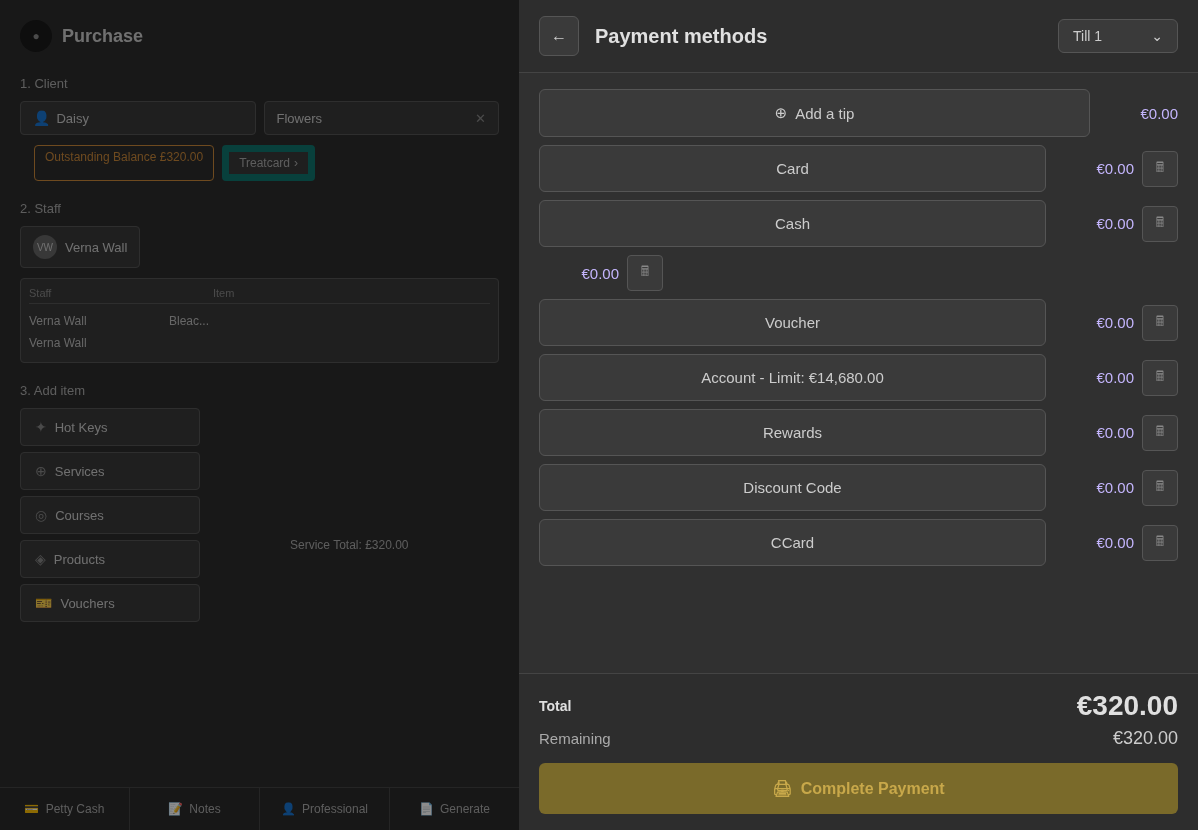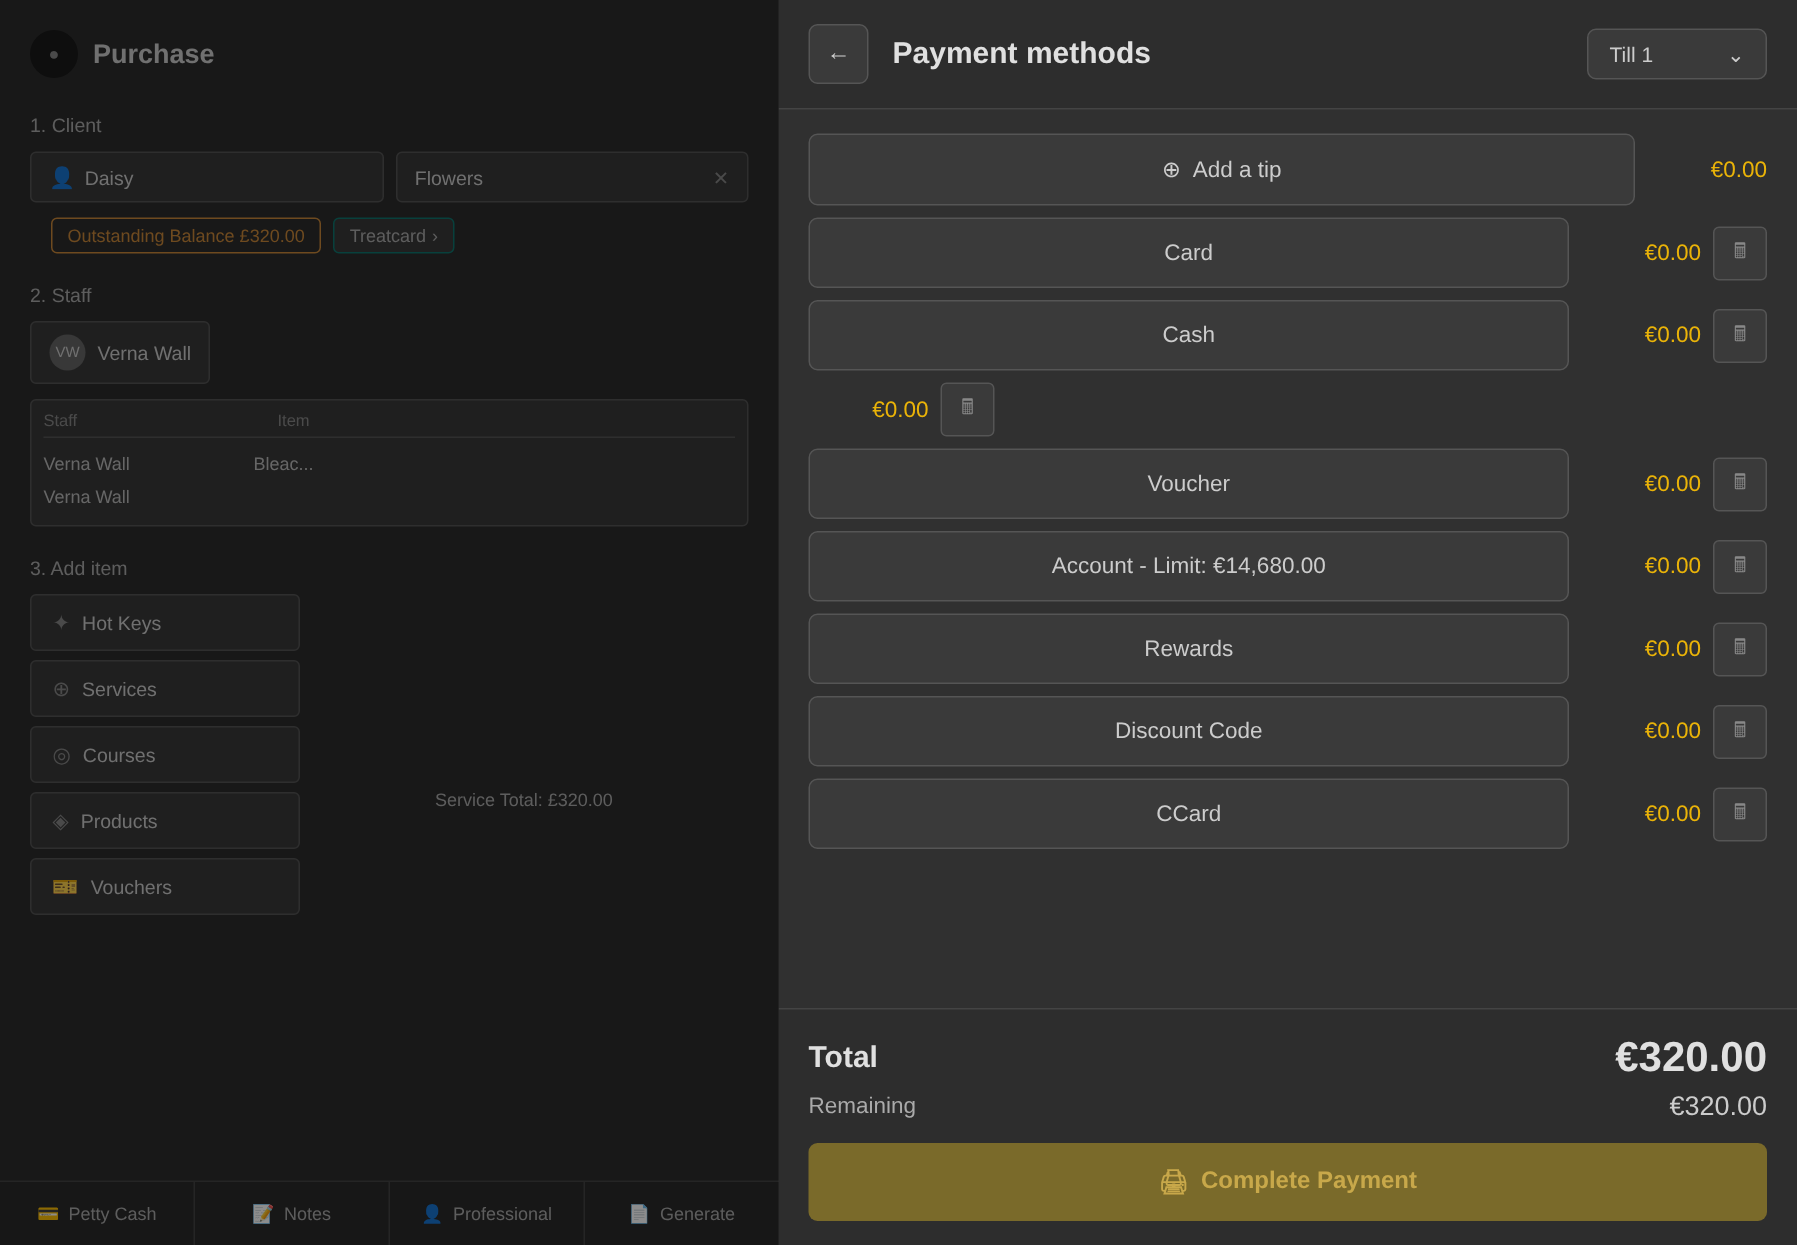--- a/index.html
+++ b/index.html
@@ -101,21 +101,21 @@
       background: transparent;
       border: 1px solid #c8873a;
       color: #c8873a;
       border-radius: 4px;
       padding: 4px 10px;
       font-size: 12px;
     }
 
     .badge-dark {
       background: #3a3a3a;
-      border: 1px solid #0f766e;
+      border: 7px solid #0f766e;
       color: #aaa;
       border-radius: 4px;
       padding: 4px 10px;
       font-size: 12px;
       display: flex;
       align-items: center;
       gap: 4px;
     }
 
     .staff-section { margin-bottom: 20px; }
@@ -150,21 +150,21 @@
       background: #3a3a3a;
       border: 1px solid #555;
       border-radius: 4px;
       padding: 8px;
       color: #aaa;
       font-size: 12px;
     }
 
     .staff-table-header {
       display: flex;
-      gap: 36px;
+      gap: 64px;
       color: #888;
       font-size: 11px;
       margin-bottom: 6px;
       padding-bottom: 4px;
       border-bottom: 1px solid #555;
     }
 
     .staff-table-row {
       display: flex;
       gap: 20px;
@@ -313,21 +313,21 @@
       color: #ccc;
       font-size: 15px;
       text-align: center;
       cursor: pointer;
       transition: background 0.15s;
     }
 
     .payment-amount {
       min-width: 80px;
       text-align: right;
-      color: #eab308;
+      color: #c4b5fd;
       font-size: 15px;
     }
 
     .payment-action {
       width: 36px;
       height: 36px;
       background: #3a3a3a;
       border: 1px solid #555;
       border-radius: 4px;
       display: flex;
@@ -362,21 +362,21 @@
 
     .total-row {
       display: flex;
       justify-content: space-between;
       align-items: center;
       margin-bottom: 6px;
     }
 
     .total-label {
       color: #e0e0e0;
-      font-size: 20px;
+      font-size: 14px;
       font-weight: 700;
     }
 
     .total-amount {
       color: #e0e0e0;
       font-size: 28px;
       font-weight: 700;
     }
 
     .remaining-label {

